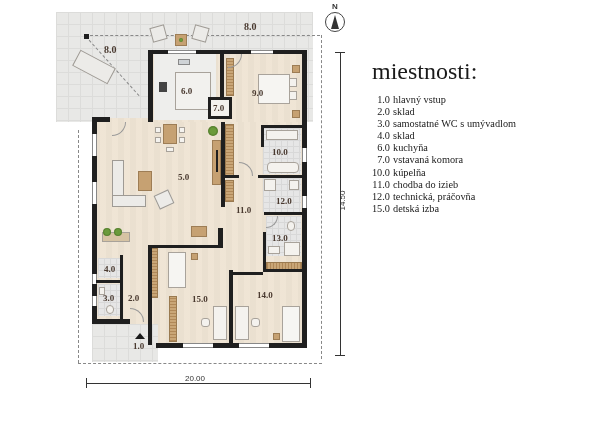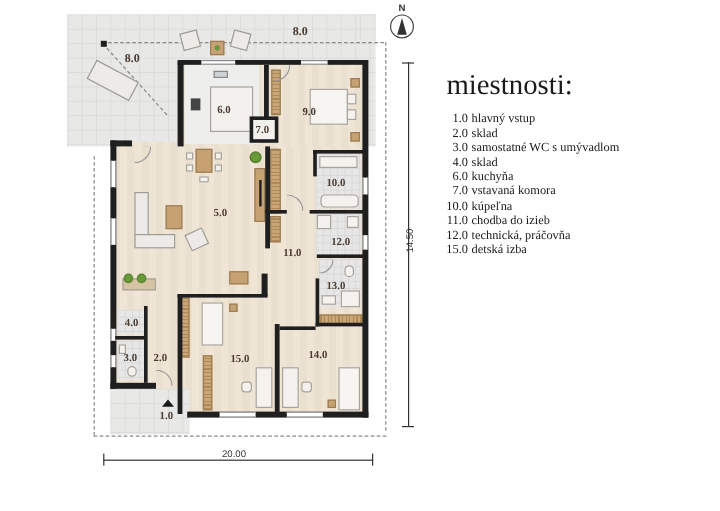--- a/index.html
+++ b/index.html
@@ -219,17 +219,17 @@
 </div>
 
 <div class="legend-title">miestnosti:</div>
 <ul class="legend-list">
   <li><span class="legend-num">1.0</span><span>hlavný vstup</span></li>
   <li><span class="legend-num">2.0</span><span>sklad</span></li>
   <li><span class="legend-num">3.0</span><span>samostatné WC s umývadlom</span></li>
   <li><span class="legend-num">4.0</span><span>sklad</span></li>
   <li><span class="legend-num">6.0</span><span>kuchyňa</span></li>
   <li><span class="legend-num">7.0</span><span>vstavaná komora</span></li>
-  <li><span class="legend-num">10.0</span><span>kúpeľna</span></li>
+  <li><span class="legend-num">10.0</span><span>kúpelňa</span></li>
   <li><span class="legend-num">11.0</span><span>chodba do izieb</span></li>
   <li><span class="legend-num">12.0</span><span>technická, práčovňa</span></li>
   <li><span class="legend-num">15.0</span><span>detská izba</span></li>
 </ul>
 
 </body></html>

